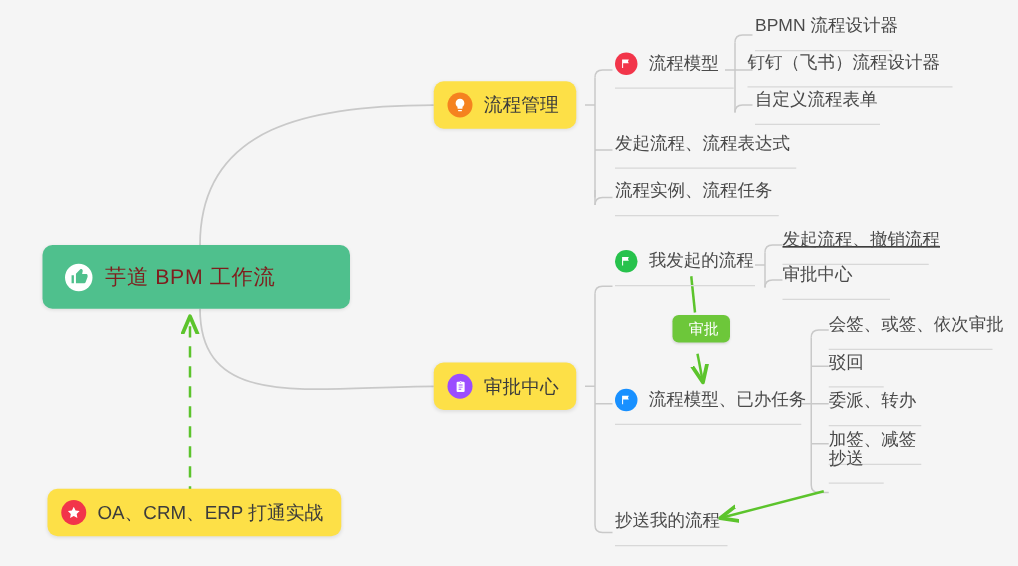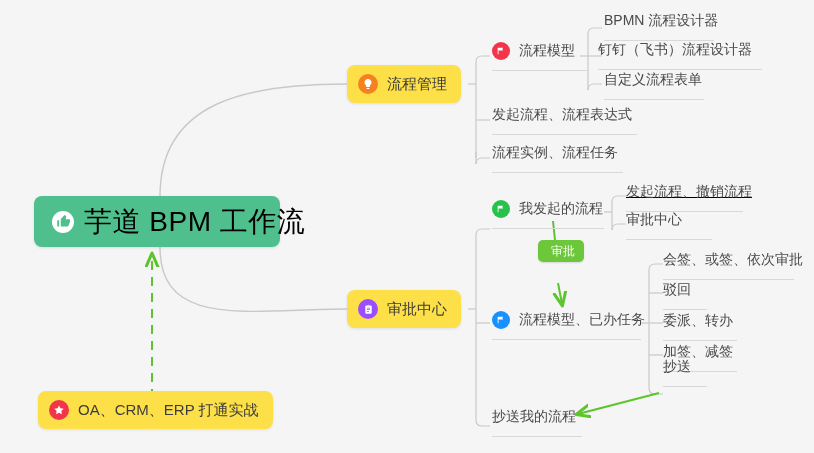--- a/index.html
+++ b/index.html
@@ -29,22 +29,22 @@
     left: 34px; top: 196px;
     width: 246px; height: 51px;
     background: #4fc08d;
     border-radius: 8px;
     display: flex;
     align-items: center;
     padding-left: 18px;
     box-shadow: 0 1px 3px rgba(0,0,0,0.10);
   }
   .root-label {
-    color: #000000;
-    font-size: 28px;
+    color: #7f1d1d;
+    font-size: 17px;
     letter-spacing: 0.5px;
     margin-left: 10px;
     white-space: nowrap;
   }
 
   
   .card-node {
     position: absolute;
     background: #fde047;
     border-radius: 8px;
@@ -246,21 +246,21 @@
   <div class="leaf" style="left:626px; top:183px;text-decoration:underline;">
     <span class="leaf-label">发起流程、撤销流程</span>
     <span class="leaf-underline" style="width:117px;"></span>
   </div>
 
   <div class="leaf" style="left:626px; top:211px;">
     <span class="leaf-label">审批中心</span>
     <span class="leaf-underline" style="width:86px;"></span>
   </div>
 
-  <div class="badge" style="left:538px; top:240px;padding-left:13px;">
+  <div class="badge" style="left:538px; top:252px;padding-left:13px;">
     <span>审批</span>
   </div>
 
   <div class="leaf with-icon" style="left:492px; top:311px;">
     <span class="ic ic-18" style="background:#1890ff;">
       <svg width="10" height="10" viewBox="0 0 24 24" fill="#ffffff">
         <path d="M6 4h11l-1.8 3.6L17 11H6v9H4V4h2z"></path>
       </svg>
     </span>
     <span class="leaf-label">流程模型、已办任务</span>

